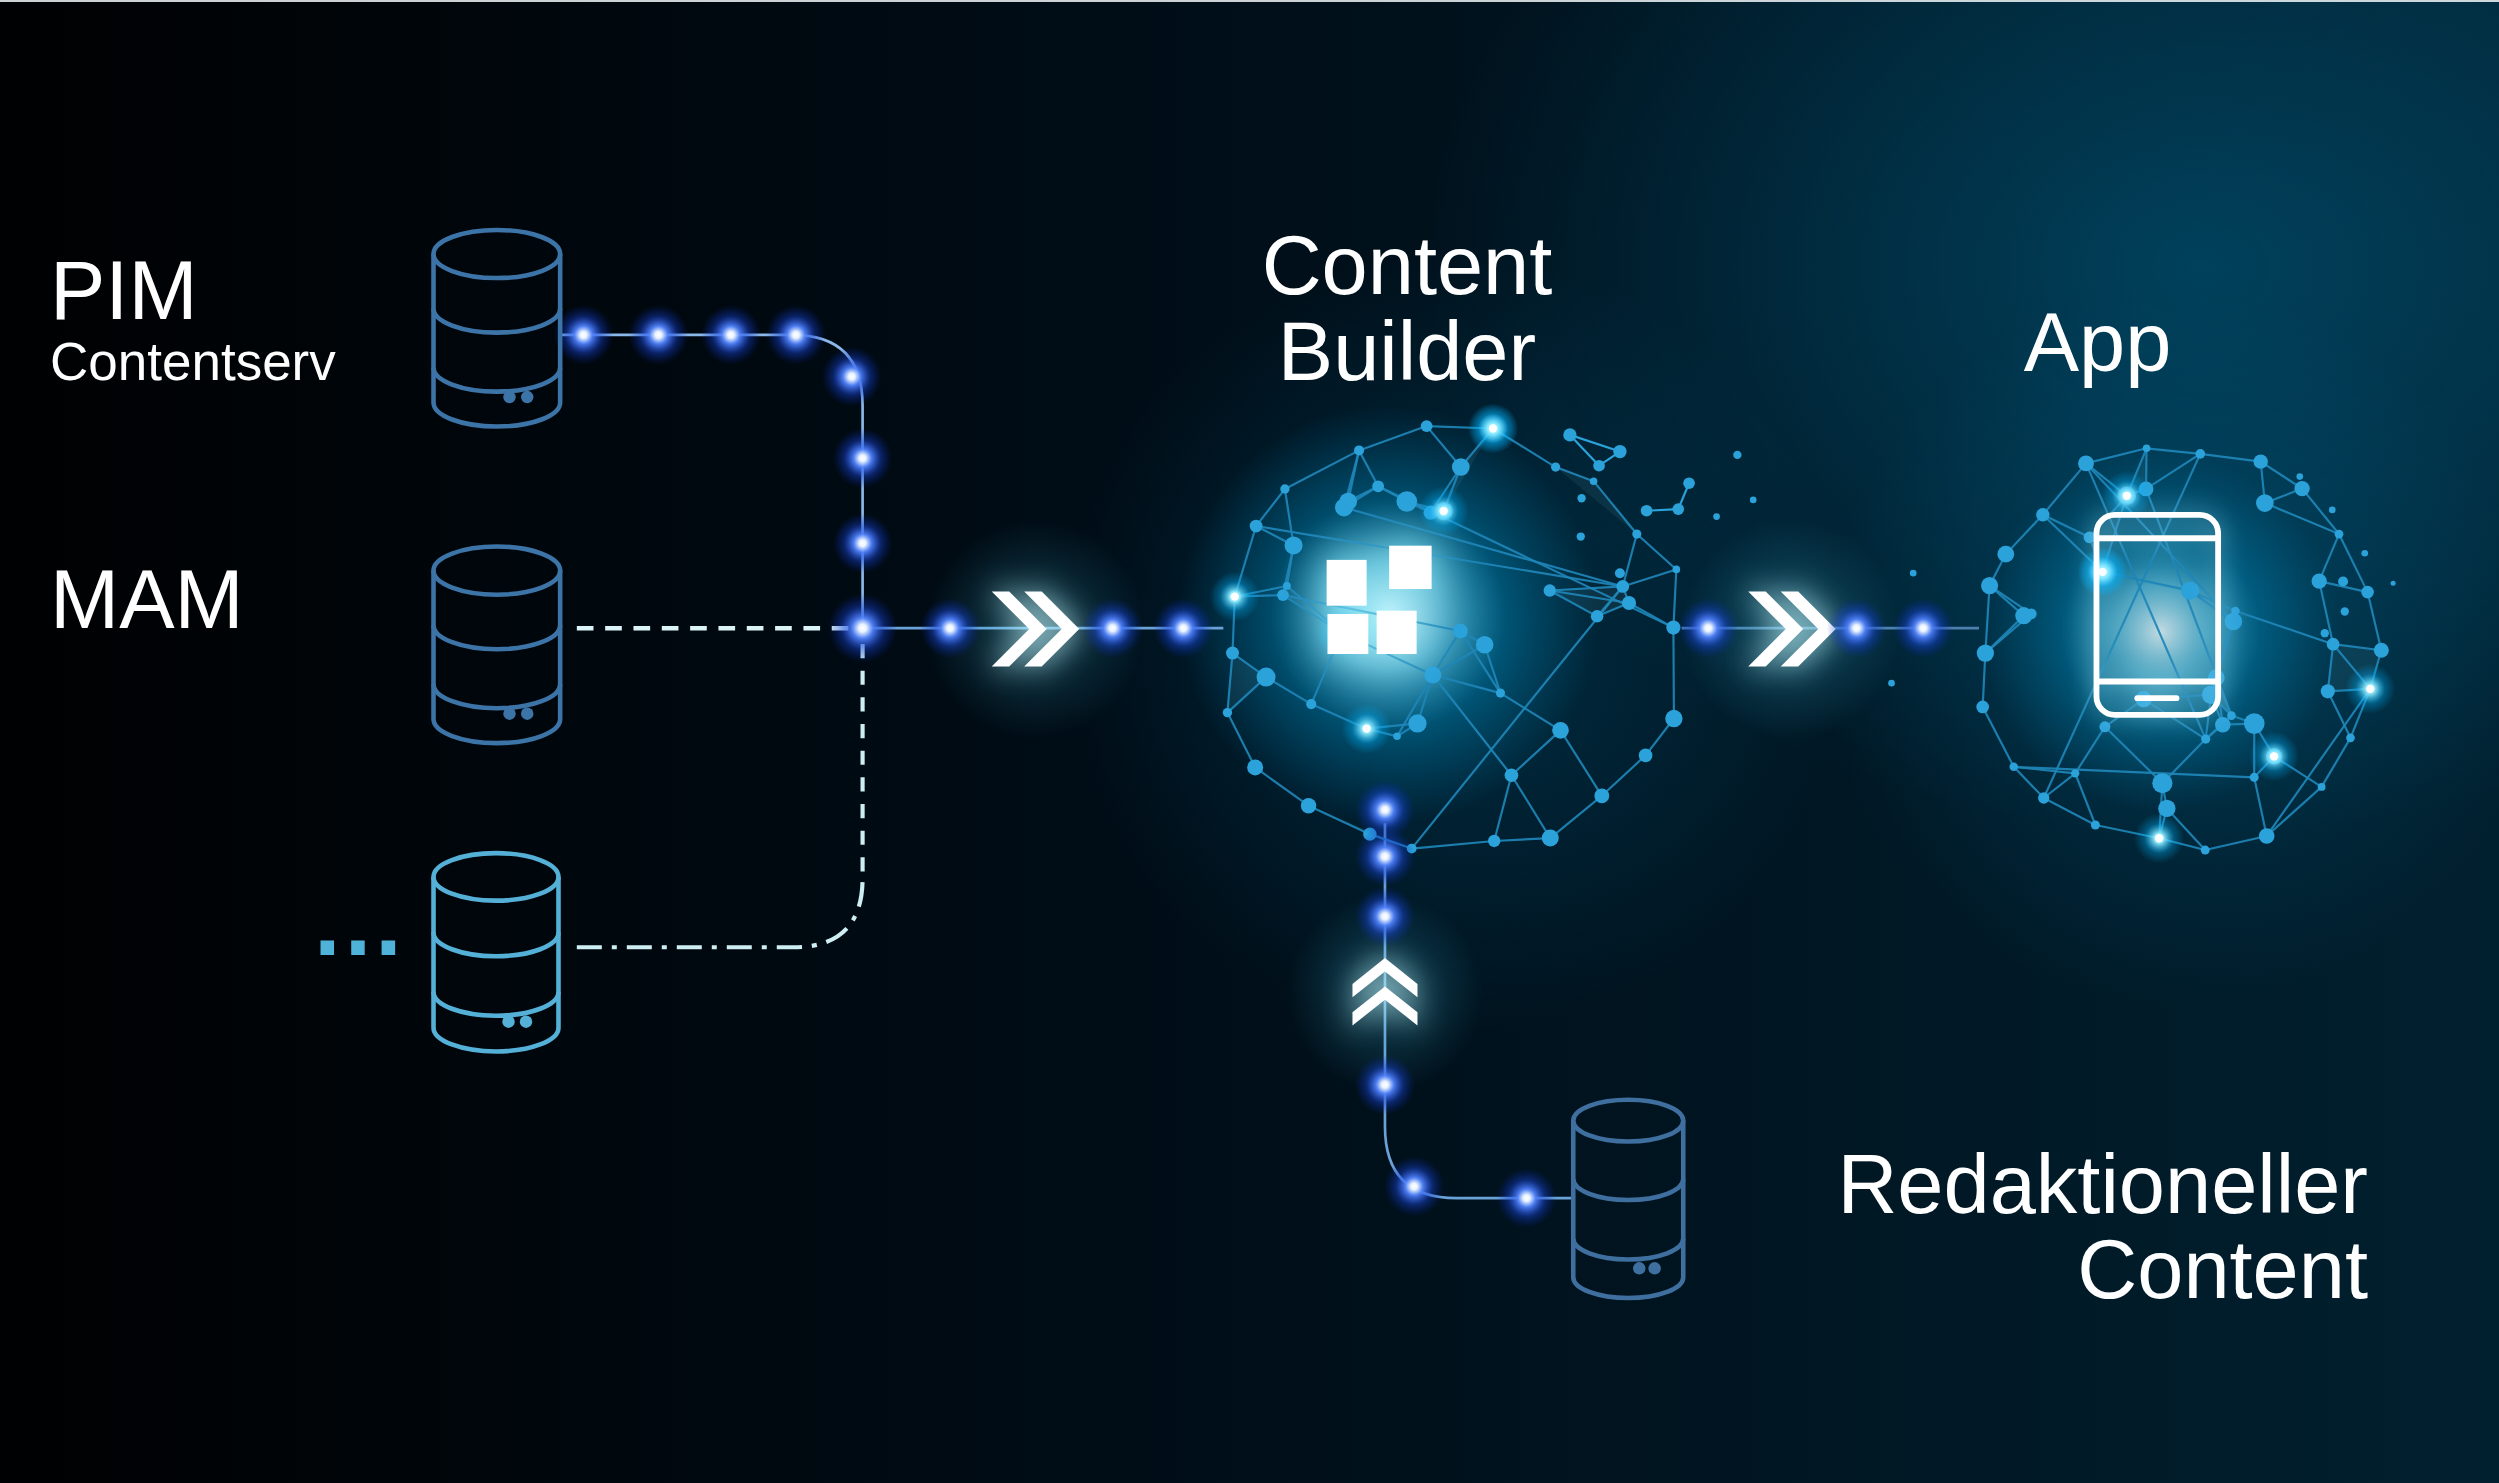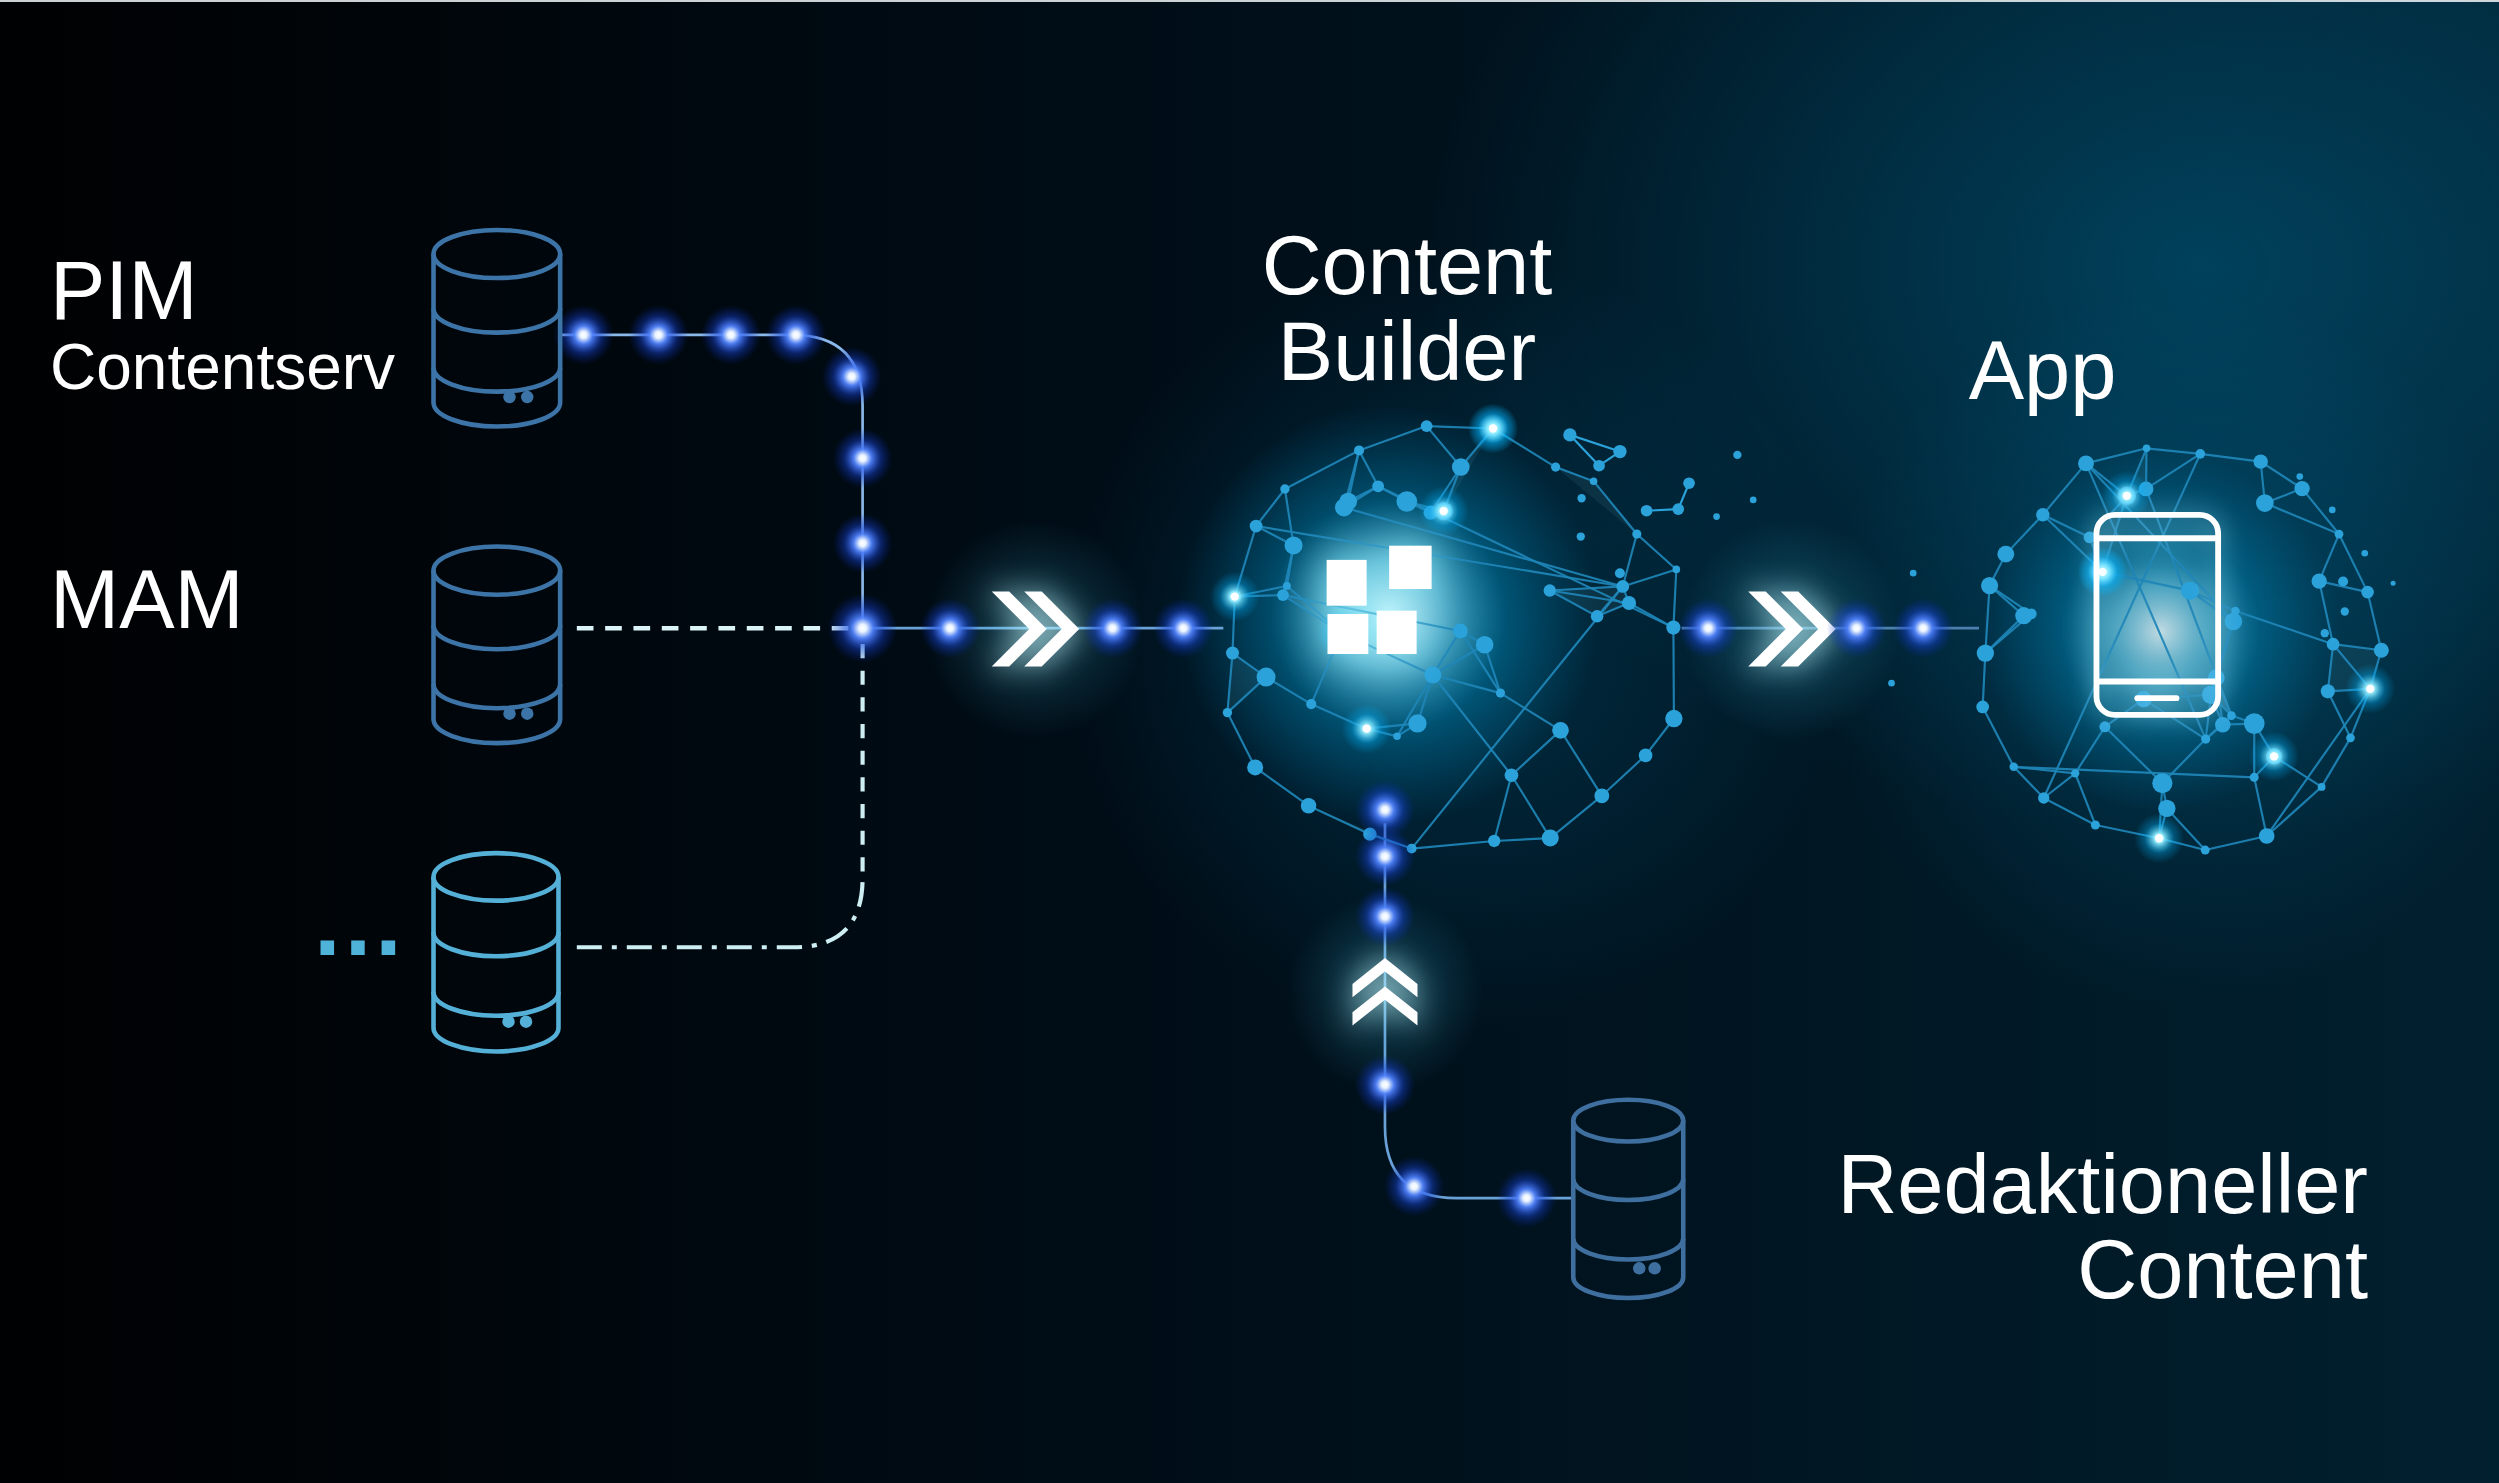--- a/index.html
+++ b/index.html
@@ -8,27 +8,27 @@
     font-family:"Liberation Sans",sans-serif;
     background:
       radial-gradient(1250px 917px at 88% 18%, rgba(0,95,133,0.55), rgba(0,95,133,0) 62%),
       linear-gradient(to right, #000102 0%, #000d17 45%, #01202f 100%);
   }
   .hairline{position:absolute;top:0;left:0;width:2500px;height:1.7px;
     background:rgba(240,246,248,0.85);z-index:6;}
   #stage{position:absolute;left:0;top:0;width:2500px;height:1483px;z-index:2;}
   .label{position:absolute;color:#ffffff;z-index:4;}
   .lbl-main{font-size:83px;line-height:1.04;font-weight:400;letter-spacing:0px;}
-  .lbl-sub{font-size:64px;line-height:1.05;font-weight:400;}
+  .lbl-sub{font-size:53px;line-height:1.05;font-weight:400;}
   #pim-block{left:50px;top:248px;width:254px;text-align:left;}
   #mam-block{left:50px;top:557px;width:271px;text-align:left;}
   #ellipsis-block{left:310px;top:867px;font-size:96px;font-weight:700;
     color:#4fb3d9;letter-spacing:2.5px;}
   #cb-block{left:1157px;top:223px;width:500px;text-align:center;}
-  #app-block{left:1876px;top:300px;width:333px;text-align:center;margin-top:28px;}
+  #app-block{left:1931px;top:300px;width:333px;text-align:center;}
   #editorial-block{left:1701px;top:1099px;width:667px;text-align:right;line-height:1.02;margin-top:44px;}
   .two-line span{display:block;}
 </style>
 </head>
 <body>
 
 <div class="hairline"></div>
 
 <div id="stage"><svg width="2500" height="1483" viewBox="0 0 3000 1780" xmlns="http://www.w3.org/2000/svg">
       <defs>

